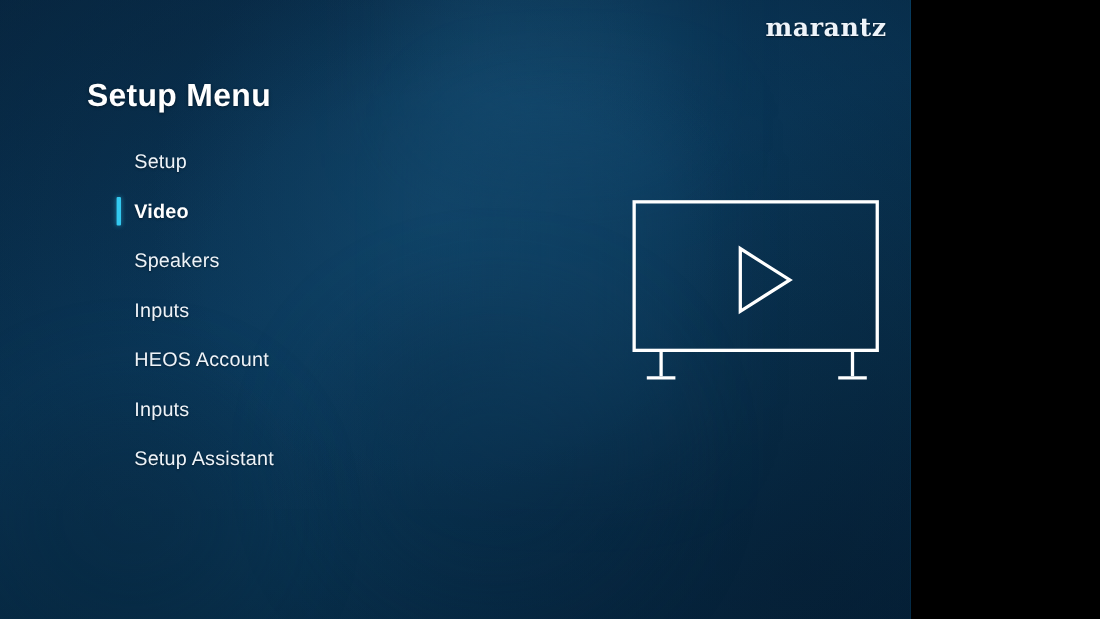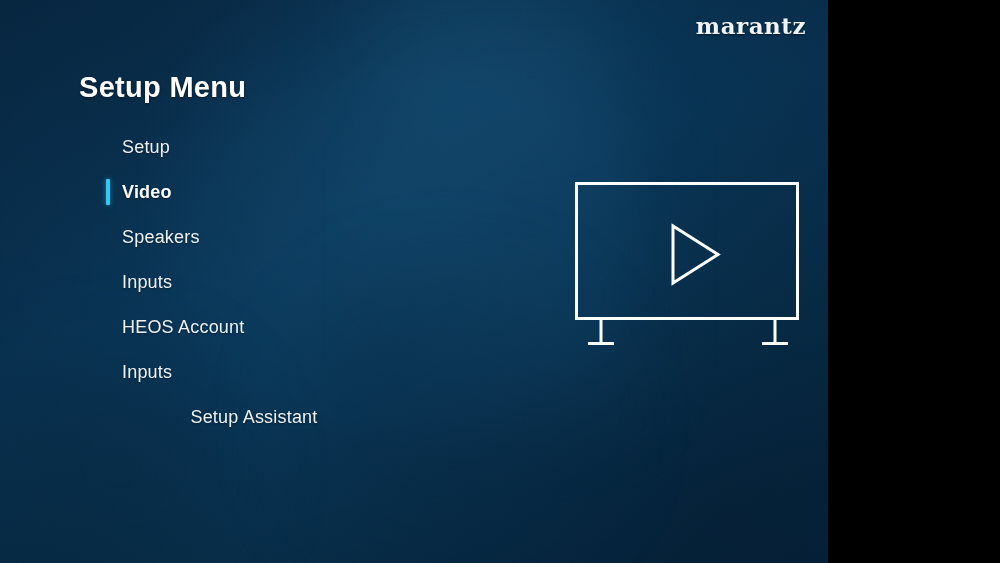--- a/index.html
+++ b/index.html
@@ -93,21 +93,21 @@
     width: 280px;
   }
   .menu-item {
     position: relative;
     height: 32px;
     margin-bottom: 13px;
     display: flex;
     align-items: center;
     cursor: default;
   }
-  .menu-item:last-child { margin-bottom: 0; justify-content: center; }
+  .menu-item:last-child { margin-bottom: 0; }
   .menu-indicator {
     position: absolute;
     left: 0;
     top: 3px;
     width: 4px;
     height: 26px;
     background: #33c9f0;
     border-radius: 1px;
     box-shadow: 0 0 5px rgba(51,201,240,0.55);
     opacity: 0;

